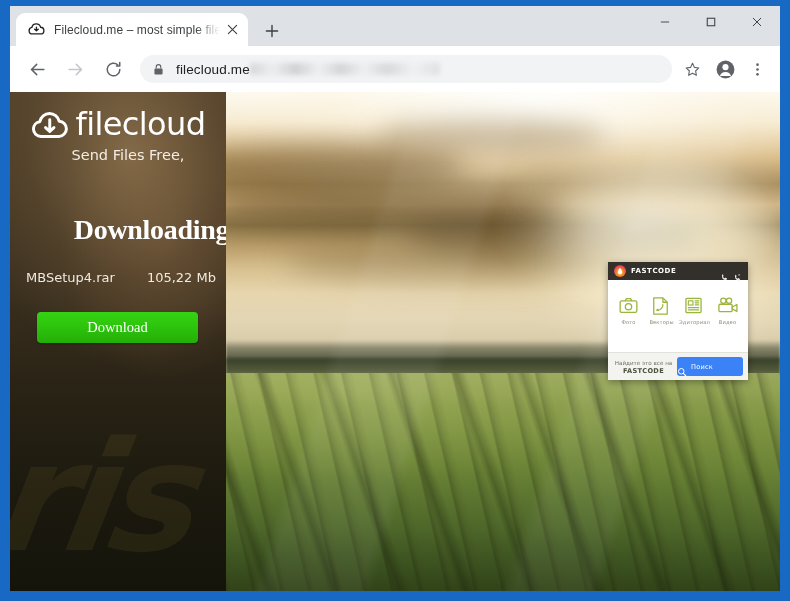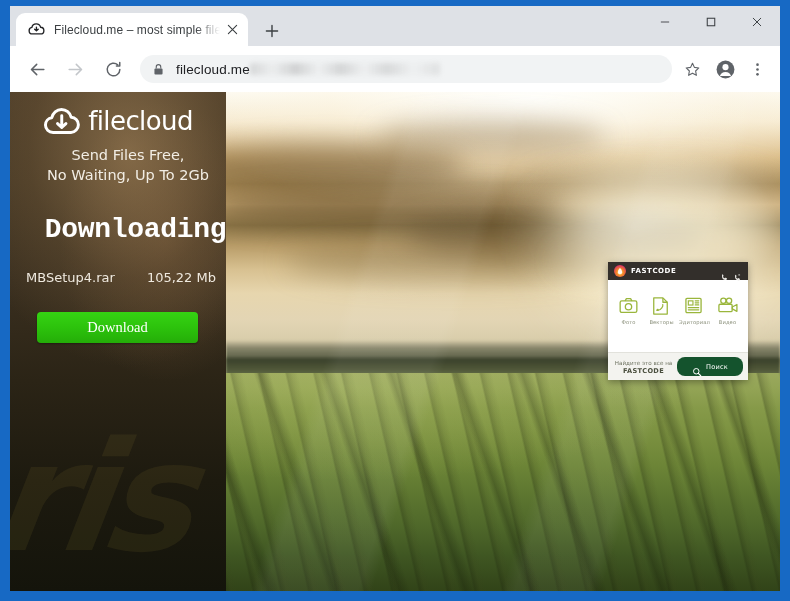--- a/index.html
+++ b/index.html
@@ -118,32 +118,32 @@
     font-family:"DejaVu Sans", sans-serif;
   }
   .sp-inner{position:relative;z-index:2;}
 
   .logo-row{
     position:absolute;left:0;top:13px;width:216px;
     display:flex;align-items:center;justify-content:center;
   }
   .logo-mark{width:37px;height:31px;margin-right:8px;flex:0 0 37px;}
   .logo-text{
-    font-size:26px;color:#ffffff;letter-spacing:-.6px;
+    font-size:32px;color:#ffffff;letter-spacing:-.6px;
     font-family:"DejaVu Sans", sans-serif;
   }
   .tagline{
     position:absolute;left:0;top:53px;width:236px;text-align:center;
     font-size:14.5px;line-height:20px;color:#f2ede4;
     font-family:"DejaVu Sans", sans-serif;
   }
   .dl-heading{
-    position:absolute;left:0;top:122px;width:251px;text-align:center;
+    position:absolute;left:16px;top:122px;width:251px;text-align:center;
     font-size:28px;font-weight:bold;color:#ffffff;letter-spacing:-.3px;
-    font-family:Liberation Mono, monospace;
+    font-family:Liberation Serif, serif;
   }
   .file-row{
     position:absolute;left:16px;top:178px;width:190px;
     display:flex;align-items:baseline;justify-content:space-between;
     font-size:13px;color:#efe9df;
     font-family:"DejaVu Sans", sans-serif;
   }
   .dl-button{
     position:absolute;left:27px;top:220px;width:161px;height:31px;
     background:linear-gradient(180deg,#35d313 0%,#2cc20c 52%,#24ad08 100%);
@@ -269,22 +269,22 @@
   .fc-item{width:30px;display:flex;flex-direction:column;align-items:center;}
   .fc-ico{width:19px;height:17px;color:#9ab63c;margin-bottom:5px;}
   .fc-lbl{font-size:5.2px;color:#8a8f7a;letter-spacing:.1px;white-space:nowrap;}
   .fc-foot{
     height:28px;background:#f3f3ef;border-top:1px solid #e2e2dc;
     display:flex;align-items:center;padding:0 5px;box-sizing:border-box;
   }
   .fc-foot-txt{flex:1 1 auto;font-size:5.6px;color:#6d7260;line-height:8px;text-align:center;padding-right:3px;}
   .fc-foot-txt b{font-size:6.6px;color:#4a4f3e;letter-spacing:.3px;}
   .fc-search{
-    flex:0 0 66px;height:19px;background:#14532d;border-radius:8px;
-    display:flex;align-items:center;justify-content:center;
+    flex:0 0 66px;height:19px;background:#3b82f6;border-radius:3px;
+    display:flex;align-items:center;
   }
   .fc-search-ico{width:10px;height:10px;color:#ffffff;margin-right:4px;flex:0 0 10px;}
   .fc-search-lbl{font-size:6.6px;color:#ffffff;letter-spacing:.2px;}
 </style>
 </head>
 <body>
 
 <div id="frame">
 <div id="browser">
 
@@ -511,21 +511,20 @@
             <svg viewBox="0 0 30 25" width="37" height="31" aria-hidden="true">
               <path d="M8.2 22.2C4.6 22.2 2 19.5 2 16.2c0-3 2.2-5.5 5.1-5.9C7.9 6.4 11.1 3.5 15 3.5c3.8 0 7 2.7 7.8 6.3 3.3.2 5.9 2.8 5.9 6.1 0 3.3-2.7 6.3-6 6.3H8.2z" fill="none" stroke="#ffffff" stroke-width="2.4" stroke-linejoin="round"></path>
               <path d="M15.2 8.6v8.6M15.2 18.2l3.4-3.2M15.2 18.2l-3.4-3.2" fill="none" stroke="#ffffff" stroke-width="2.4" stroke-linecap="round" stroke-linejoin="round"></path>
             </svg>
           </span>
           <span class="logo-text">filecloud</span>
         </div>
 
         <div class="tagline">
           <span>Send Files Free,</span><br>
-          <span>No Waiting, Up To 2Gb</span>
         </div>
 
         <div class="dl-heading">Downloading</div>
 
         <div class="file-row">
           <span>MBSetup4.rar</span>
           <span>105,22 Mb</span>
         </div>
 
         <div class="dl-button">Download</div>

